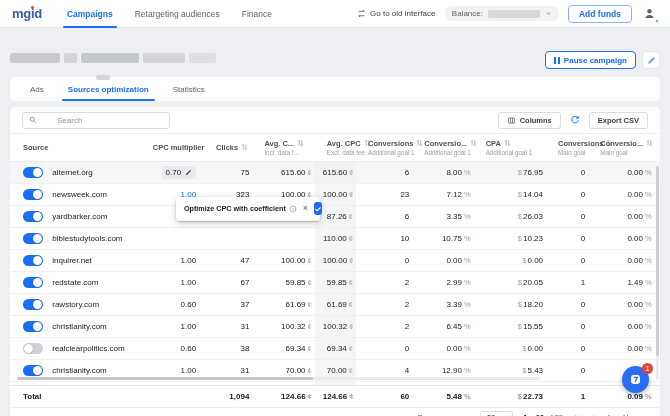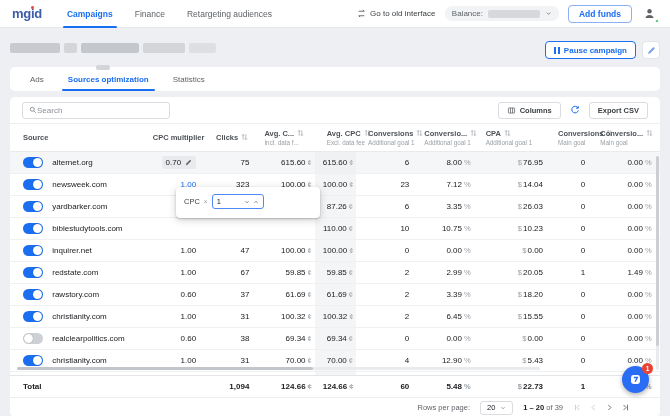--- a/index.html
+++ b/index.html
@@ -29,38 +29,38 @@
   .redact{background:#d6d8dc;border-radius:2px;display:inline-block}
   .balance .redact{width:52px;height:8px}
   .caret{color:#80868b}
   .add-funds{border:1px solid #8ab0f5;color:var(--accent);font-weight:bold;font-size:8.5px;border-radius:4px;padding:3px 10px;background:#fff;cursor:pointer}
   .account{position:relative;color:var(--muted);padding:2px}
   .account .dot{position:absolute;right:-1px;bottom:-1px;width:4px;height:4px;background:var(--success);border-radius:50%;border:1px solid #fff}
 
   .content{padding:0 10px}
 
   
-  .camp-bar{display:flex;align-items:flex-start;margin-top:13px;height:24px}
+  .camp-bar{display:flex;align-items:flex-start;margin-top:23px;height:24px}
   .redact-title .r1{display:flex;gap:4px;margin-top:2px}
   .redact-title .r2{margin-top:3px;margin-left:86px}
   .camp-actions{margin-left:auto;display:flex;gap:6px;align-items:center}
   .pause-btn{display:flex;align-items:center;gap:4px;border:1px solid var(--accent);color:var(--accent);background:#fff;border-radius:4px;height:18px;padding:0 8px;font-size:8px;font-weight:bold;cursor:pointer;white-space:nowrap}
   .pause-ic{width:6px;height:7px;border-left:2px solid var(--accent);border-right:2px solid var(--accent)}
   .edit-btn{width:18px;height:18px;border:1px solid #e2e5e9;background:#fff;border-radius:4px;display:flex;align-items:center;justify-content:center;color:#7aa0e8;cursor:pointer}
 
   
   .tabs-card{margin-top:2px;background:#fff;border-radius:5px;display:flex;padding:0 8px;height:24px}
   .page-tab{display:flex;align-items:center;padding:0 12px;font-size:8px;color:var(--muted);position:relative;cursor:pointer;white-space:nowrap}
   .page-tab.active{color:var(--accent);font-weight:bold}
   .page-tab.active::after{content:"";position:absolute;left:6px;right:6px;bottom:0;height:2px;background:var(--accent);border-radius:1px}
 
   
   .main-card{margin-top:6px;background:#fff;border-radius:5px;position:relative;height:320px}
   .toolbar{display:flex;align-items:center;height:26px;padding:0 12px}
-  .searchbox{display:flex;align-items:center;gap:0;border:1px solid var(--border);border-radius:3px;height:17px;width:148px;padding:0 6px;color:#80868b}
+  .searchbox{display:flex;align-items:center;gap:20px;border:1px solid var(--border);border-radius:3px;height:17px;width:148px;padding:0 6px;color:#80868b}
   .searchbox input{border:0;outline:0;flex:1;font-size:8px;font-family:inherit;color:var(--text);background:transparent;min-width:0}
   .searchbox input::placeholder{color:#8d9297}
   .tools{margin-left:auto;display:flex;align-items:center;gap:9px}
   .tool-btn{display:flex;align-items:center;gap:4px;border:1px solid var(--border);border-radius:3px;height:17px;padding:0 8px;font-size:7.5px;font-weight:bold;color:#3c4043;background:#fff;cursor:pointer;white-space:nowrap}
   .tool-btn svg{color:var(--muted)}
   .refresh{color:var(--accent);display:flex;cursor:pointer}
 
   .viewport{position:relative;height:252px;overflow:hidden;border-top:1px solid #eceef0}
   table.grid{table-layout:fixed;width:690px;border-collapse:collapse;font-size:8px;color:var(--text)}
   .grid th{height:27px;padding:3px 3px 3px 12px;text-align:left;vertical-align:middle;border-bottom:1px solid #e8eaec;white-space:nowrap;font-weight:normal}
@@ -130,25 +130,25 @@
 
 <div class="nav">
   <div class="logo"><span>mg</span><span class="tittle">i</span><span>d</span></div>
   <div class="nav-tabs">
 
       <div class="nav-tab active">
         <span>Campaigns</span>
       </div>
 
       <div class="nav-tab">
+        <span>Retargeting audiences</span>
+      </div>
+
+      <div class="nav-tab">
         <span>Finance</span>
-      </div>
-
-      <div class="nav-tab">
-        <span>Retargeting audiences</span>
       </div>
 
   </div>
   <div class="go-old">
     <svg width="9" height="9" viewBox="0 0 16 16" fill="none" stroke="currentColor" stroke-width="1.6">
         <path d="M10.5 1.5 13 4H3M5.5 14.5 3 12h10"></path>
       </svg>
     <span>Go to old interface</span>
   </div>
   <div class="nav-right">
@@ -688,37 +688,33 @@
           </span>
         <span class="pg-ic">
             <svg width="9" height="9" viewBox="0 0 16 16" fill="none" stroke="currentColor" stroke-width="1.6">
               <path d="M4.5 3.5 9 8l-4.5 4.5M11.5 3v10"></path>
             </svg>
           </span>
       </span>
     </div>
 
     <div class="popup">
-      <div class="popup-body">
-        <span class="lbl">CPC</span>
-        <span class="mul">×</span>
-        <span class="cpc-input">
-          <input value="1" style="">
-          <span class="steppers">
-            <span>
-                <svg width="6" height="6" viewBox="0 0 12 12" fill="none" stroke="currentColor" stroke-width="1.6">
-                  <path d="M3 4.5 6 7.5 9 4.5"></path>
-                </svg>
-              </span>
-            <span>
-                <svg width="6" height="6" viewBox="0 0 12 12" fill="none" stroke="currentColor" stroke-width="1.6">
-                  <path d="M3 7.5 6 4.5 9 7.5"></path>
-                </svg>
-              </span>
-          </span>
+      <div class="popup-head">
+        <span class="popup-title">Optimize CPC with coefficient</span>
+        <span class="info-ic">
+          <svg width="8" height="8" viewBox="0 0 16 16" fill="none" stroke="currentColor" stroke-width="1.5">
+              <circle cx="8" cy="8" r="6"></circle>
+              <path d="M8 7.2v3.6M8 4.8v.2"></path>
+            </svg>
+        </span>
+        <span class="popup-close">×</span>
+        <span class="popup-ok">
+          <svg width="8" height="8" viewBox="0 0 16 16" fill="none" stroke="currentColor" stroke-width="2.2">
+              <path d="m3 8.5 3.2 3.2L13 5"></path>
+            </svg>
         </span>
       </div>
     </div>
 
   </div>
 </div>
 
 <div class="chat">
   <svg width="13" height="13" viewBox="0 0 16 16">
       <rect x="2.5" y="2.5" width="11" height="11" rx="3" fill="#fff"></rect>

